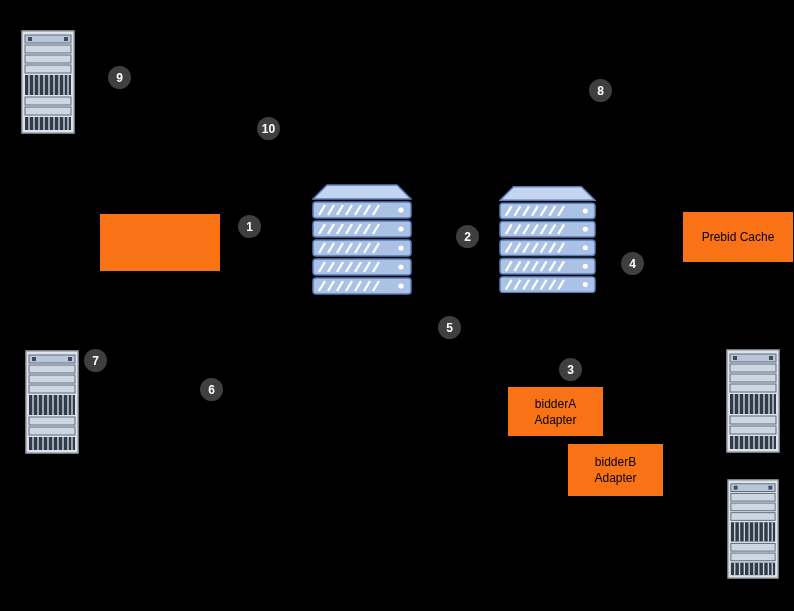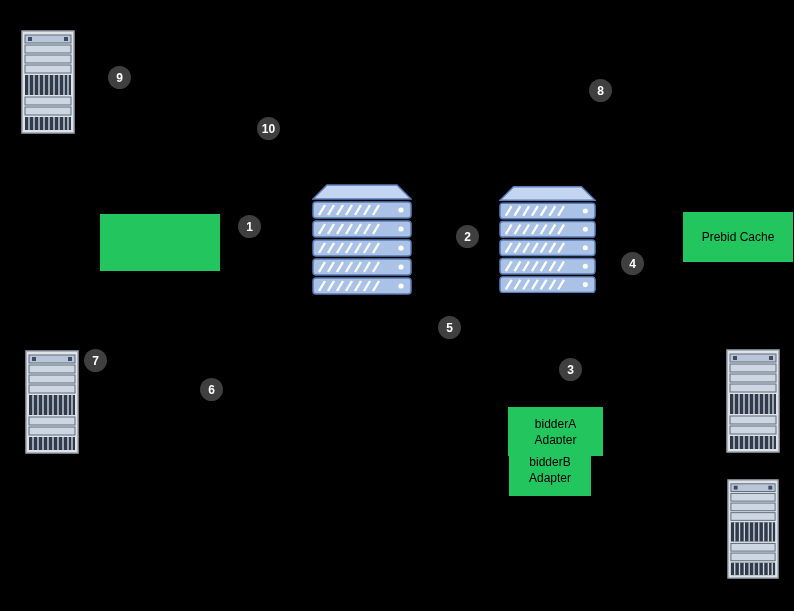--- a/index.html
+++ b/index.html
@@ -25,21 +25,21 @@
     color: #ffffff;
     font-size: 12px;
     font-weight: bold;
     display: flex;
     align-items: center;
     justify-content: center;
     user-select: none;
   }
   .wbox {
     position: absolute;
-    background: #22c55e;
+    background: #f97316;
     color: #000000;
     display: flex;
     flex-direction: column;
     align-items: center;
     justify-content: center;
     text-align: center;
     font-size: 12px;
     line-height: 16px;
     box-sizing: border-box;
   }
@@ -143,26 +143,26 @@
   </div>
 
   <div class="wbox" style="left:100px; top:214px; width:120px; height:57px;">
     <span></span>
   </div>
 
   <div class="wbox" style="left:683px; top:212px; width:110px; height:50px;">
     <span>Prebid Cache</span>
   </div>
 
-  <div class="wbox" style="left:508px; top:407px; width:95px; height:49px;">
+  <div class="wbox" style="left:508px; top:387px; width:95px; height:49px;">
     <span>bidderA</span>
     <span class="bold-line">Adapter</span>
   </div>
 
-  <div class="wbox" style="left:509px; top:444px; width:82px; height:52px;">
+  <div class="wbox" style="left:568px; top:444px; width:95px; height:52px;">
     <span>bidderB</span>
     <span class="bold-line">Adapter</span>
   </div>
 
   <div class="badge" style="left:108px; top:66px;">9</div>
   <div class="badge" style="left:228px; top:117px;margin-left:29px;">10</div>
   <div class="badge" style="left:238px; top:215px;">1</div>
   <div class="badge" style="left:456px; top:225px;">2</div>
   <div class="badge" style="left:589px; top:79px;">8</div>
   <div class="badge" style="left:621px; top:252px;">4</div>

